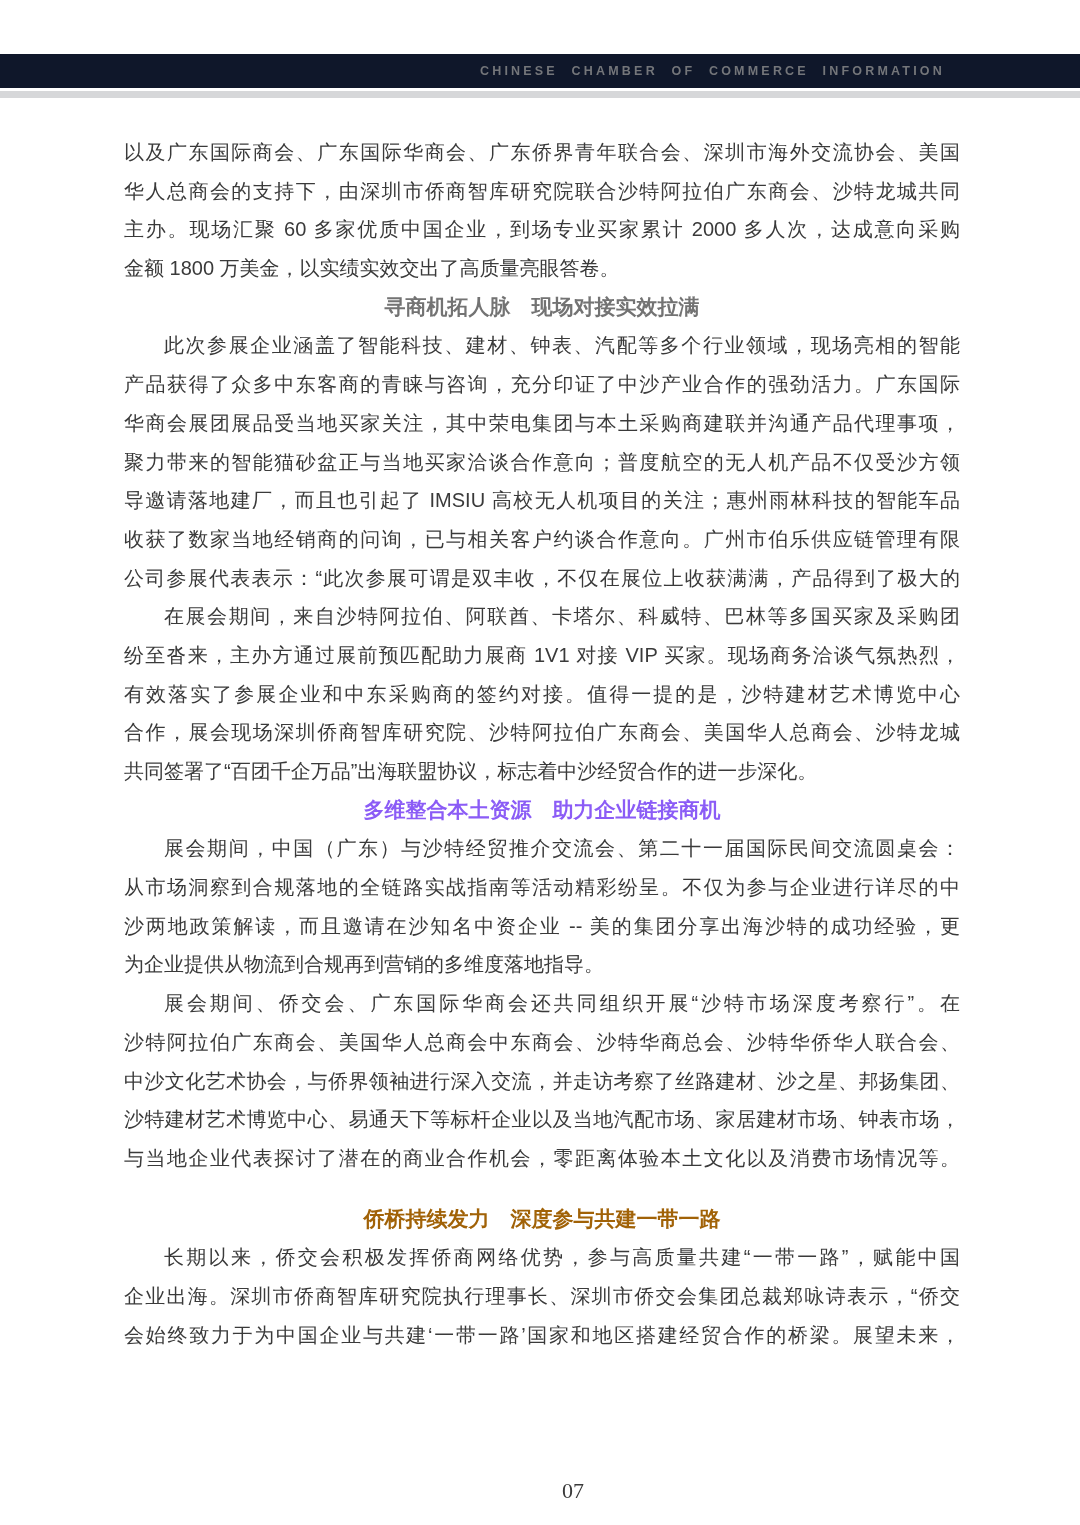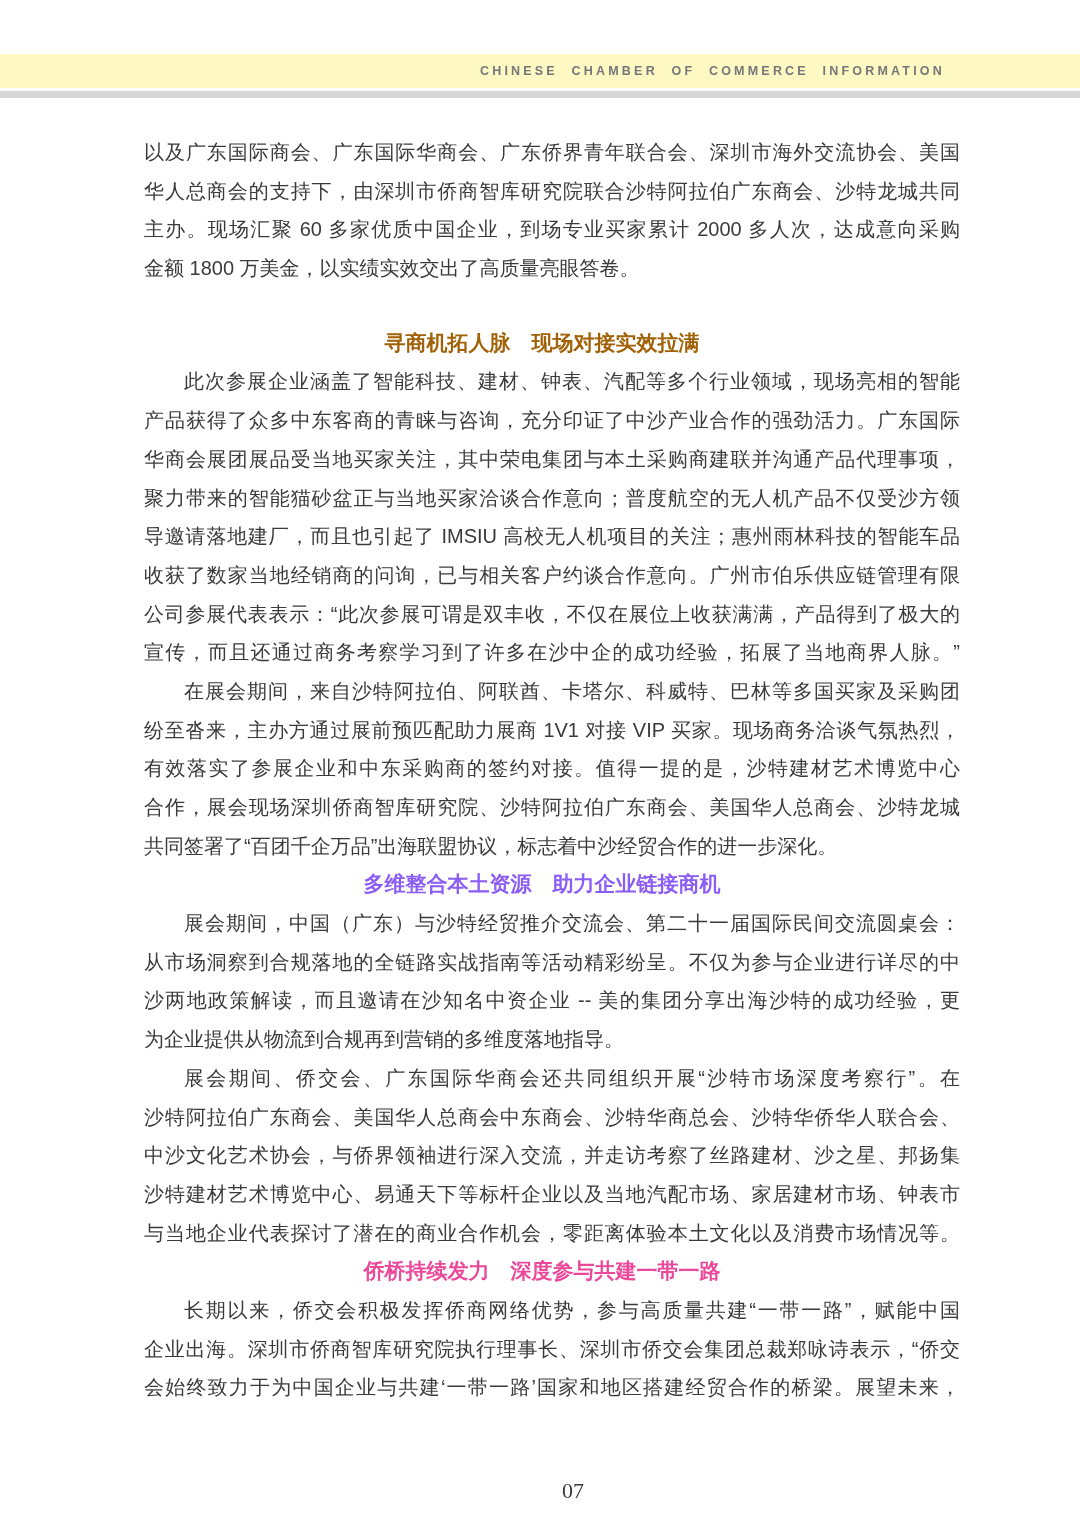--- a/index.html
+++ b/index.html
@@ -32,21 +32,20 @@
     position: absolute; left: 124px; top: 133px;
     width: 836px;
     font-size: 20px;
     line-height: 38.7px;
     color: #3a3a3a;
   }
   .line {
     height: 38.7px;
     overflow: hidden;
     text-align: left;
-    margin-left: 20px;
   }
   .line.just {
     text-align: justify;
     text-align-last: justify;
   }
   .line.ind { padding-left: 40px; }
   .heading {
     height: 38.7px;
     text-align: center;
     font-weight: bold;
@@ -60,42 +59,41 @@
     text-align: center;
     font-family: "Liberation Serif", serif;
     font-size: 22px;
     color: #3a3a3a;
     margin-left: 39px;
   }
 </style>
 </head>
 <body style="background: rgb(255, 255, 255);">
 
-<div class="topbar" style="background: #fef9c3; text-align: right;">
+<div class="topbar" style="background: #0f172a; text-align: right;">
   <span class="topbar-text" style="color: rgb(116, 118, 122);">CHINESE CHAMBER OF COMMERCE INFORMATION</span>
 </div>
 <div class="thinbar" style="background: rgb(214, 215, 217);"></div>
 
 <div class="article" style="color: rgb(58, 58, 58);">
     <div class="para">
       <div class="line just">以及广东国际商会、广东国际华商会、广东侨界青年联合会、深圳市海外交流协会、美国</div>
       <div class="line just">华人总商会的支持下，由深圳市侨商智库研究院联合沙特阿拉伯广东商会、沙特龙城共同</div>
       <div class="line just">主办。现场汇聚 60 多家优质中国企业，到场专业买家累计 2000 多人次，达成意向采购</div>
       <div class="line">金额 1800 万美金，以实绩实效交出了高质量亮眼答卷。</div>
     </div>
-    <div class="heading" style="color: #a16207; margin-top: 36px;">寻商机拓人脉　现场对接实效拉满</div>
+    <div class="heading" style="color: #737373;">寻商机拓人脉　现场对接实效拉满</div>
     <div class="para">
       <div class="line just ind">此次参展企业涵盖了智能科技、建材、钟表、汽配等多个行业领域，现场亮相的智能</div>
       <div class="line just">产品获得了众多中东客商的青睐与咨询，充分印证了中沙产业合作的强劲活力。广东国际</div>
       <div class="line just">华商会展团展品受当地买家关注，其中荣电集团与本土采购商建联并沟通产品代理事项，</div>
       <div class="line just">聚力带来的智能猫砂盆正与当地买家洽谈合作意向；普度航空的无人机产品不仅受沙方领</div>
       <div class="line just">导邀请落地建厂，而且也引起了 IMSIU 高校无人机项目的关注；惠州雨林科技的智能车品</div>
       <div class="line just">收获了数家当地经销商的问询，已与相关客户约谈合作意向。广州市伯乐供应链管理有限</div>
       <div class="line just">公司参展代表表示：“此次参展可谓是双丰收，不仅在展位上收获满满，产品得到了极大的</div>
-      <div class="line just">宣传，而且还通过商务考察学习到了许多在沙中企的成功经验，拓展了当地商界人脉。”</div>
     </div>
     <div class="para">
       <div class="line just ind">在展会期间，来自沙特阿拉伯、阿联酋、卡塔尔、科威特、巴林等多国买家及采购团</div>
       <div class="line just">纷至沓来，主办方通过展前预匹配助力展商 1V1 对接 VIP 买家。现场商务洽谈气氛热烈，</div>
       <div class="line just">有效落实了参展企业和中东采购商的签约对接。值得一提的是，沙特建材艺术博览中心</div>
       <div class="line just">合作，展会现场深圳侨商智库研究院、沙特阿拉伯广东商会、美国华人总商会、沙特龙城</div>
       <div class="line">共同签署了“百团千企万品”出海联盟协议，标志着中沙经贸合作的进一步深化。</div>
     </div>
     <div class="heading" style="color: #8b5cf6;">多维整合本土资源　助力企业链接商机</div>
     <div class="para">
@@ -104,21 +102,21 @@
       <div class="line just">沙两地政策解读，而且邀请在沙知名中资企业 -- 美的集团分享出海沙特的成功经验，更</div>
       <div class="line">为企业提供从物流到合规再到营销的多维度落地指导。</div>
     </div>
     <div class="para">
       <div class="line just ind">展会期间、侨交会、广东国际华商会还共同组织开展“沙特市场深度考察行”。在</div>
       <div class="line just">沙特阿拉伯广东商会、美国华人总商会中东商会、沙特华商总会、沙特华侨华人联合会、</div>
       <div class="line just">中沙文化艺术协会，与侨界领袖进行深入交流，并走访考察了丝路建材、沙之星、邦扬集团、</div>
       <div class="line just">沙特建材艺术博览中心、易通天下等标杆企业以及当地汽配市场、家居建材市场、钟表市场，</div>
       <div class="line just">与当地企业代表探讨了潜在的商业合作机会，零距离体验本土文化以及消费市场情况等。</div>
     </div>
-    <div class="heading" style="color: #ec4899;">侨桥持续发力　深度参与共建一带一路</div>
+    <div class="heading" style="color: #a16207; margin-top: 22px;">侨桥持续发力　深度参与共建一带一路</div>
     <div class="para">
       <div class="line just ind">长期以来，侨交会积极发挥侨商网络优势，参与高质量共建“一带一路”，赋能中国</div>
       <div class="line just">企业出海。深圳市侨商智库研究院执行理事长、深圳市侨交会集团总裁郑咏诗表示，“侨交</div>
       <div class="line just">会始终致力于为中国企业与共建‘一带一路’国家和地区搭建经贸合作的桥梁。展望未来，</div>
     </div>
   </div>
 
 <div class="footer">
   <span>07</span>
 </div>

